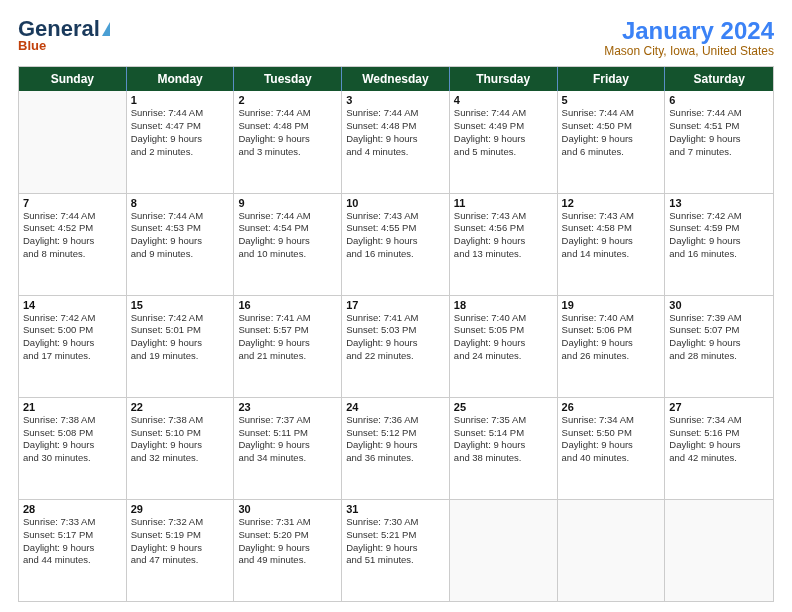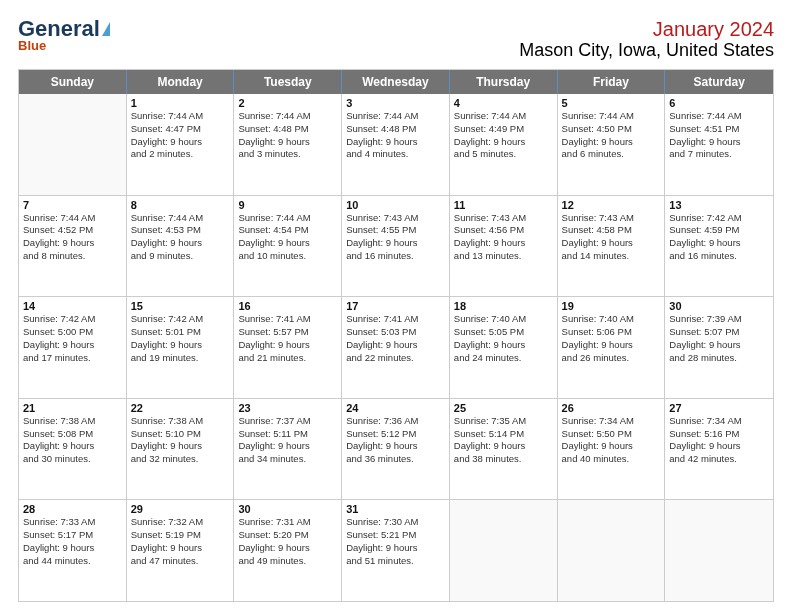--- a/index.html
+++ b/index.html
@@ -37,39 +37,39 @@
     .logo-blue {
       font-size: 13px;
       color: #c2410c;
       font-weight: bold;
       margin-top: -2px;
     }
     .title-block {
       text-align: right;
     }
     .main-title {
-      font-size: 20px;
-      font-weight: normal;
-      color: #b91c1c;
+      font-size: 24px;
+      font-weight: bold;
+      color: #3b82f6;
       line-height: 1.1;
     }
     .subtitle {
-      font-size: 18px;
-      color: #000000;
+      font-size: 12px;
+      color: #a16207;
     }
     .calendar {
       flex: 1;
       display: flex;
       flex-direction: column;
       border: 1px solid #ccc;
     }
     .cal-header {
       display: grid;
       grid-template-columns: repeat(7, 1fr);
-      background: #737373;
+      background: #14532d;
     }
     .cal-header-cell {
       color: #fff;
       font-size: 12px;
       font-weight: bold;
       padding: 5px 4px;
       text-align: center;
       border-right: 1px solid #5a8ec5;
     }
     .cal-header-cell:last-child { border-right: none; }

